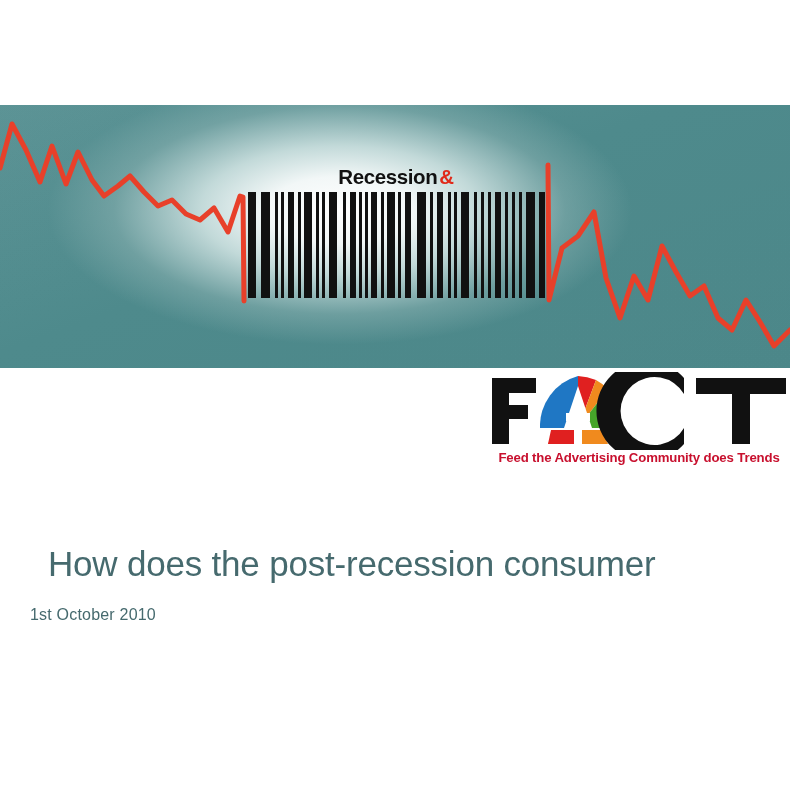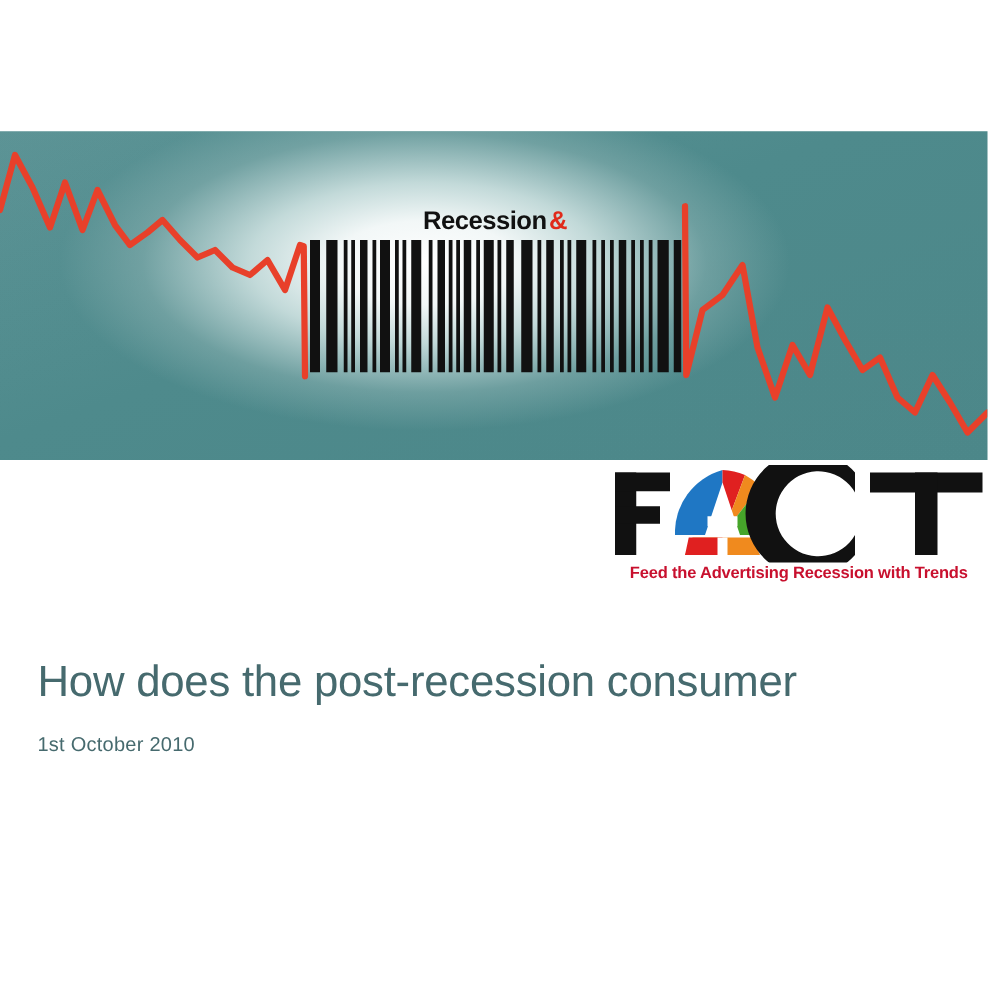--- a/index.html
+++ b/index.html
@@ -108,21 +108,21 @@
     left: 30px;
     top: 522px;
     width: 730px;
   }
   .deck-title {
     font-family: "Liberation Sans", sans-serif;
     font-size: 35px;
     line-height: 48px;
     font-weight: normal;
     color: #466a6e;
-    margin: 0;
+    margin: 18px;
     letter-spacing: -0.2px;
   }
   .deck-date {
     margin-top: 18px;
     font-family: "Liberation Sans", sans-serif;
     font-size: 16px;
     color: #466a6e;
     letter-spacing: 0.2px;
   }
 </style>
@@ -211,21 +211,21 @@
 
     <g>
       <path d="M196 22 A34 34 0 1 0 196 56 L196 72 A50 50 0 1 1 196 6 Z" fill="#111111"></path>
     </g>
 
     <g fill="#111111">
       <rect x="208" y="6" width="90" height="16"></rect>
       <rect x="244" y="6" width="18" height="66"></rect>
     </g>
   </svg>
-  <div class="logo-tagline">Feed the Advertising Recession with Trends</div>
+  <div class="logo-tagline">Feed the Advertising Community does Trends</div>
 </div>
 
 <div class="title-block">
   <h1 class="deck-title">
     <span>How does the post-recession consumer</span><br>
   </h1>
   <div class="deck-date">1st October 2010</div>
 </div>
 
 </body></html>

